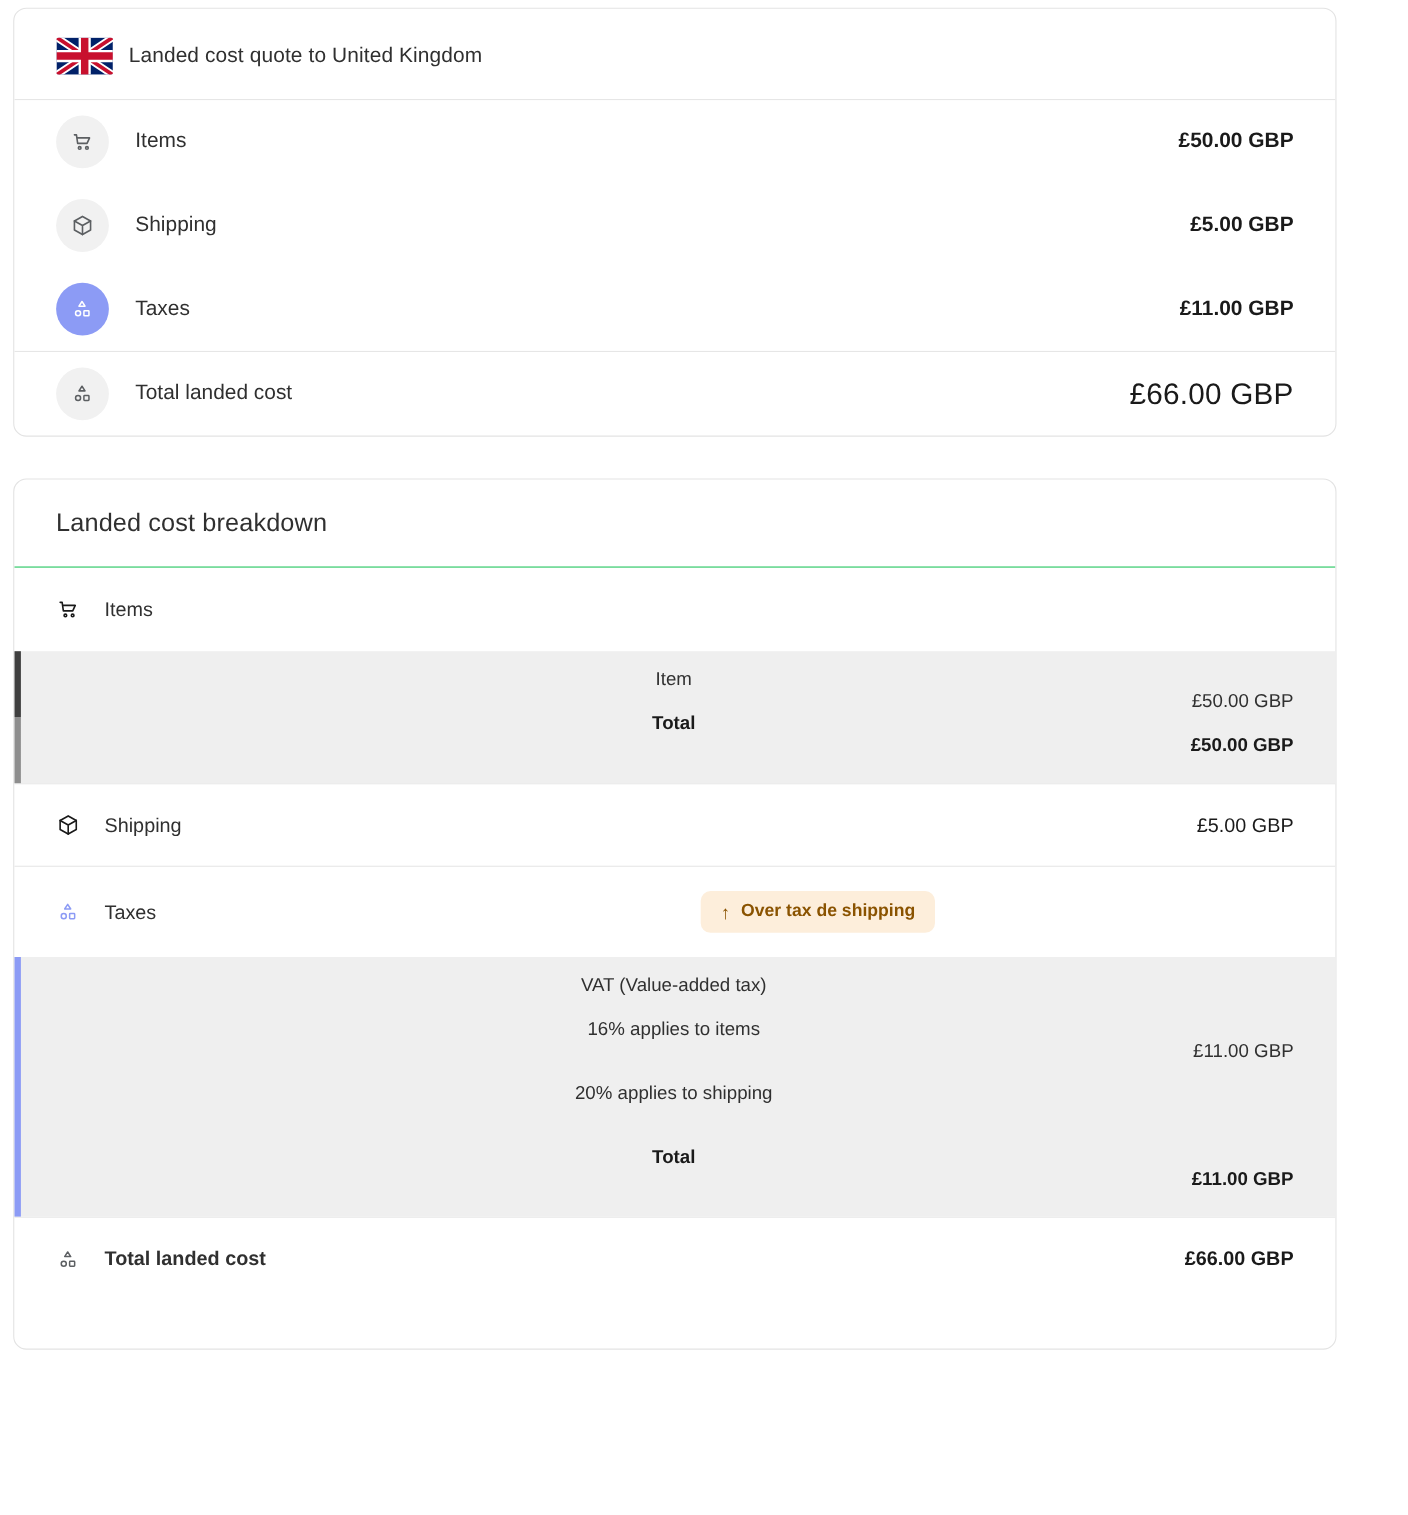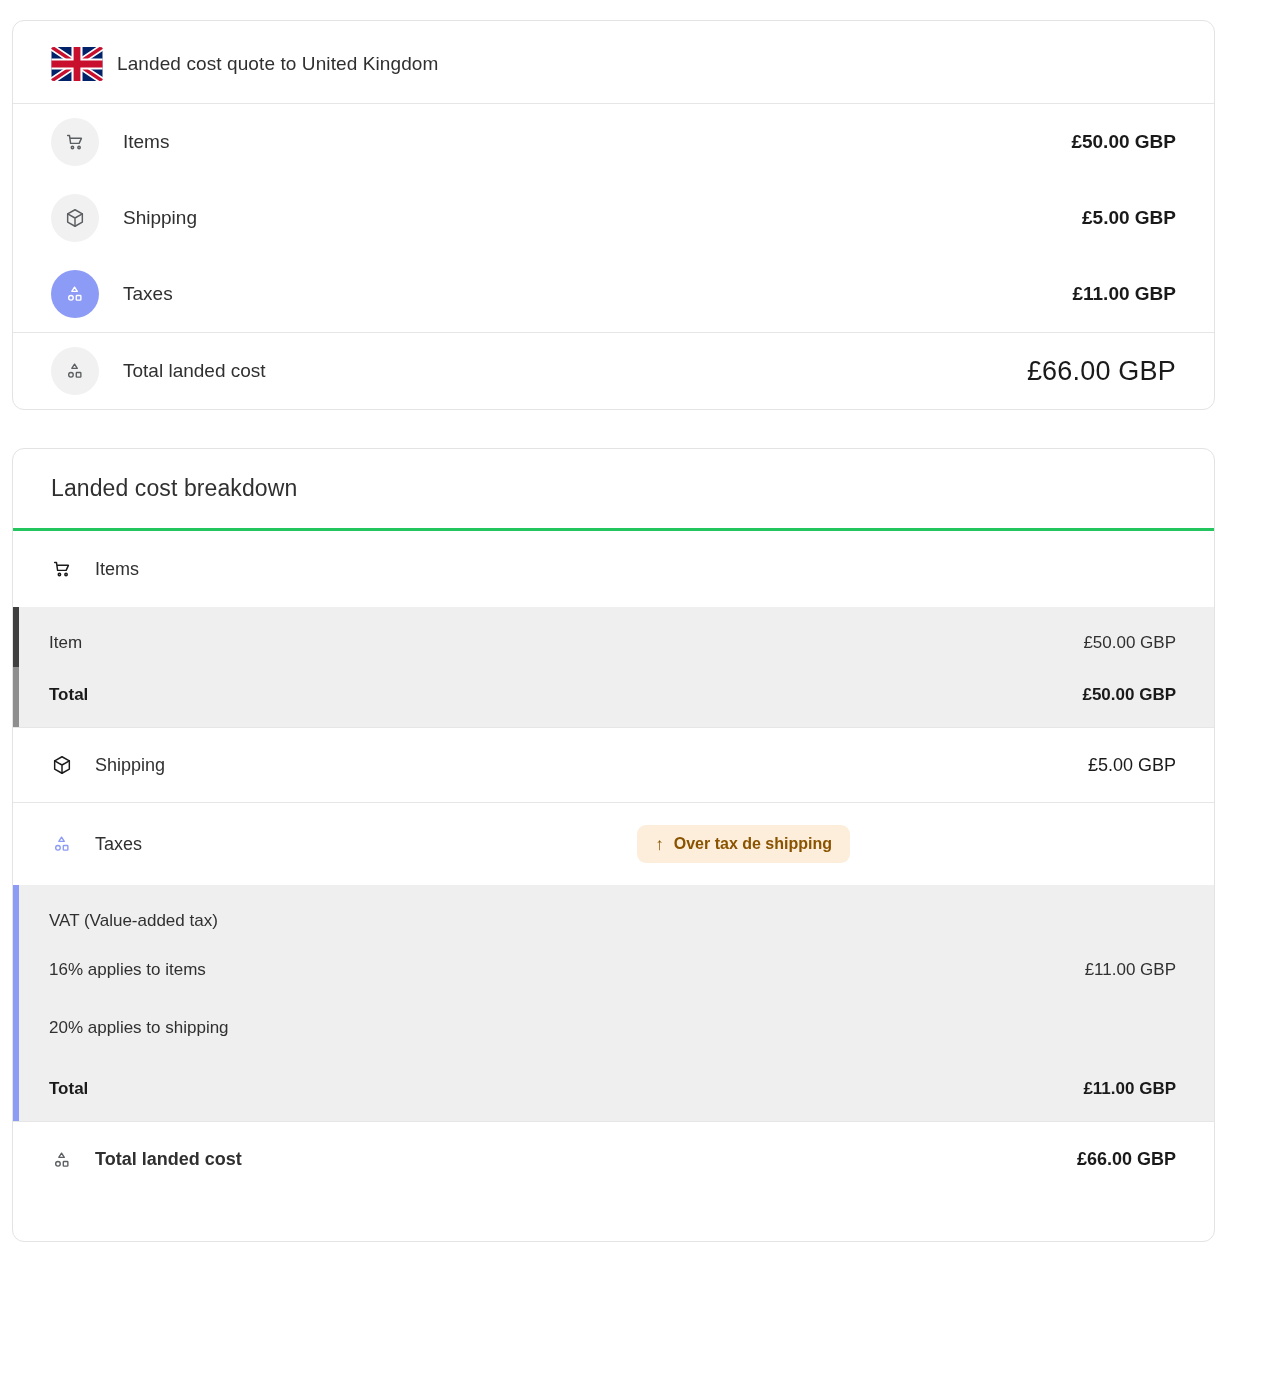--- a/index.html
+++ b/index.html
@@ -9,21 +9,21 @@
     background: #ffffff;
     font-family: "Liberation Sans", sans-serif;
     color: #1a1a1a;
   }
   body {
     width: 1280px;
     min-height: 1377px;
   }
   .page {
     width: 1227px;
-    padding: 18px 12px;
+    padding: 5px 12px;
   }
 
   
   .card {
     background: #ffffff;
     border: 1px solid #e3e3e3;
     border-radius: 12px;
     overflow: hidden;
   }
   .card.summary {
@@ -91,21 +91,21 @@
   .sum-row.total .sum-label { font-size: 19px; }
   .sum-row.total .sum-value {
     font-size: 27px;
     font-weight: normal;
     letter-spacing: .2px;
   }
 
   
   .bd-head {
     padding: 26px 38px;
-    border-bottom: 3px solid #22c55e;
+    border-bottom: 1px solid #22c55e;
   }
   .bd-head h2 {
     margin: 0;
     font-size: 23px;
     font-weight: normal;
     color: #303030;
     letter-spacing: .1px;
   }
 
   .sec-head {
@@ -161,20 +161,21 @@
     background: linear-gradient(to bottom, #3f3f3f 0%, #3f3f3f 50%, #8e8e8e 50%, #8e8e8e 100%);
   }
 
   .d-row {
     display: flex;
     align-items: center;
     padding: 0 38px 0 36px;
     min-height: 58px;
     font-size: 17px;
     color: #303030;
+    flex-direction: column;
   }
   .d-row .v {
     margin-left: auto;
     font-size: 17px;
     color: #303030;
   }
   .d-row.bold { font-weight: bold; color: #1a1a1a; text-align: right; }
   .d-row.bold .v { font-weight: bold; color: #1a1a1a; }
   .d-row.title { min-height: 56px; padding-top: 16px; }
   .d-row.tail { min-height: 64px; }

